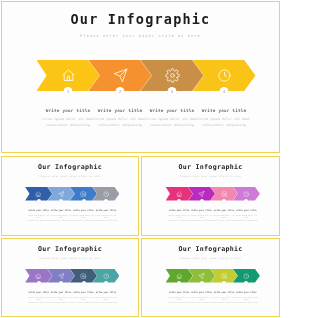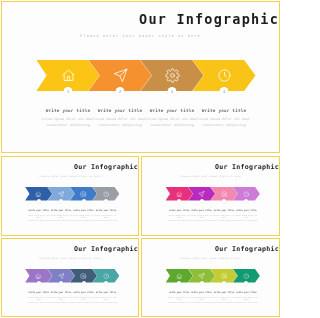--- a/index.html
+++ b/index.html
@@ -20,21 +20,21 @@
     overflow:hidden;
   }
   .panel-main { left:1px; top:1px; width:279px; height:152px; }
   .panel-tl   { left:1px; top:156px; width:138px; height:80px; }
   .panel-tr   { left:141px; top:156px; width:139px; height:80px; }
   .panel-bl   { left:1px; top:238px; width:138px; height:79px; }
   .panel-br   { left:141px; top:238px; width:139px; height:79px; }
 
   
   .p-title {
-    text-align:right;
+    text-align:center;
     font-family:"DejaVu Sans Mono", monospace;
     font-weight:700;
     color:#1d1d1d;
     letter-spacing:0.5px;
     white-space:nowrap;
   }
   .panel-main .p-title { font-size:13.5px; margin-top:9px; letter-spacing:1.2px; }
   .mini .p-title { font-size:6.6px; margin-top:6px; letter-spacing:0.3px; }
 
   .p-sub {

